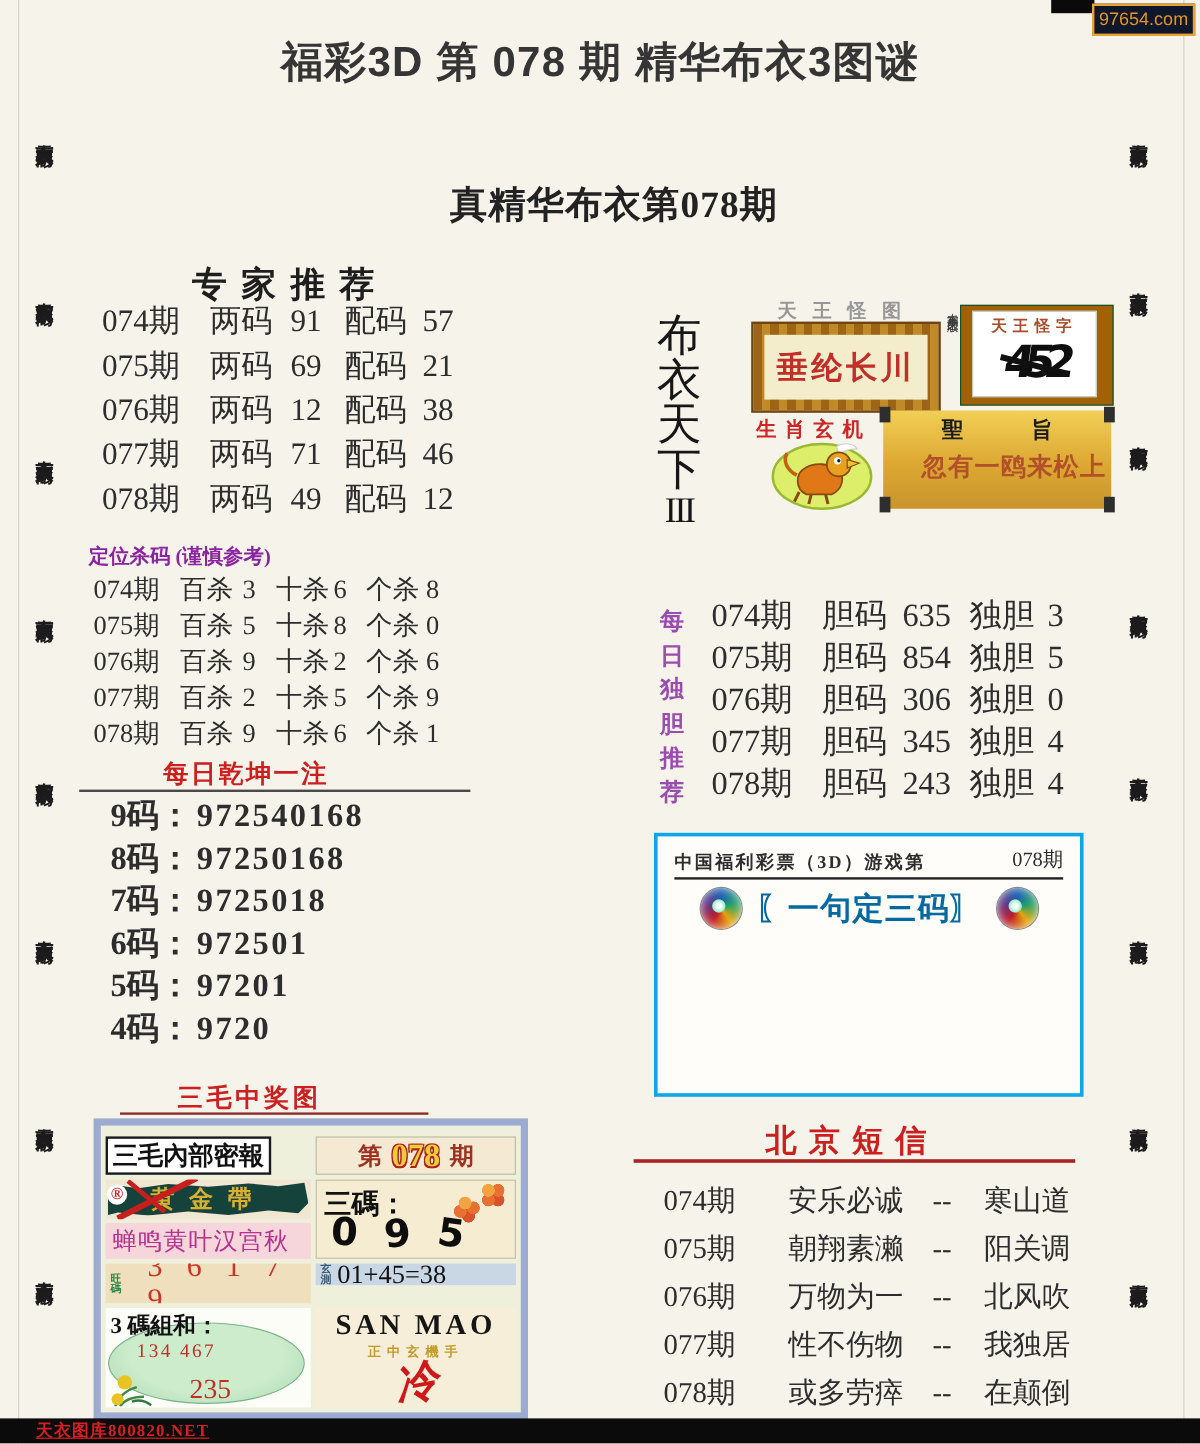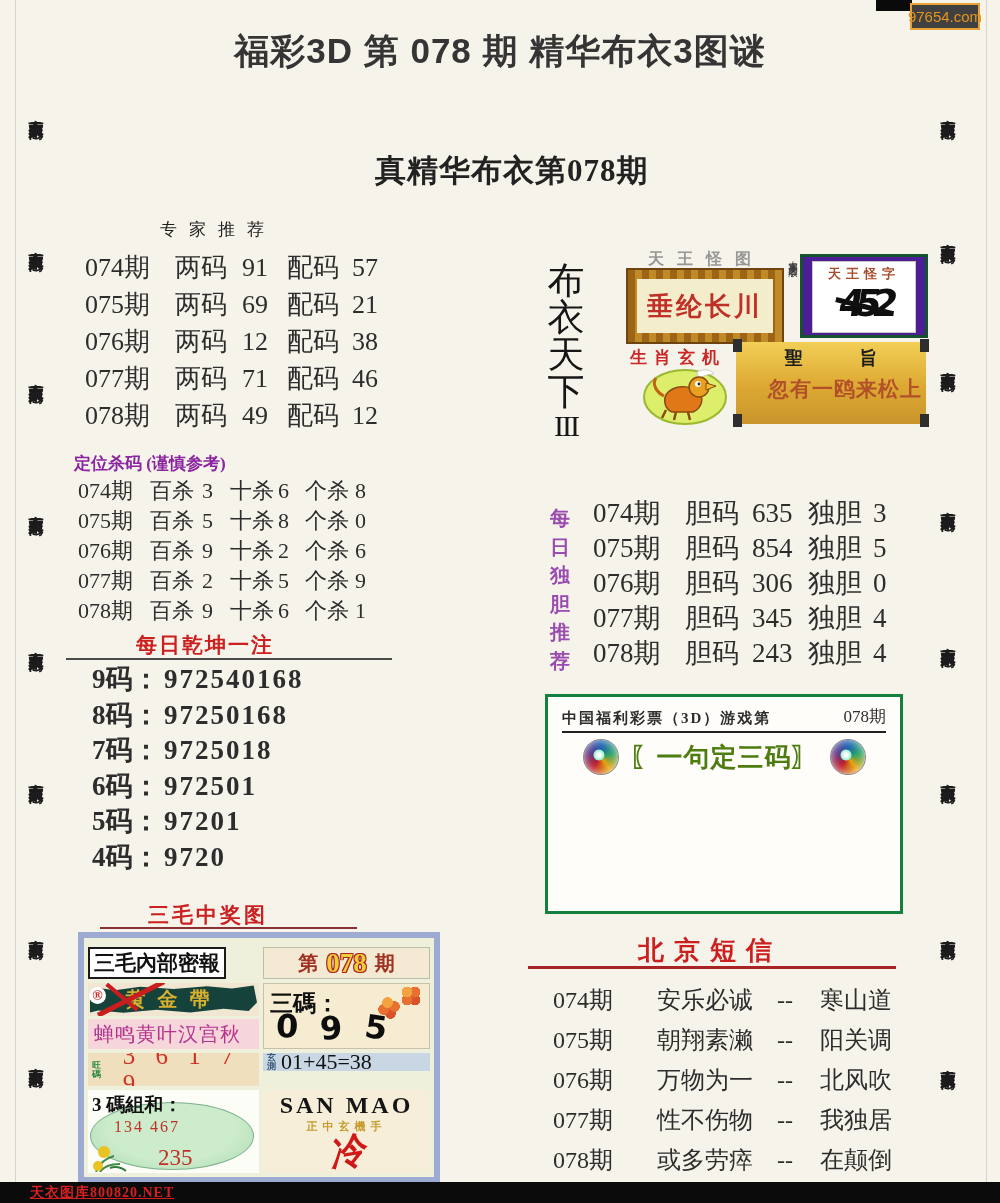--- a/index.html
+++ b/index.html
@@ -13,38 +13,38 @@
     color: #2d2d2d;
   }
 
   
   .edge-line { position:absolute; top:0; bottom:0; width:1px; background:#d8d4c9; }
   .top-black-patch { position:absolute; left:876px; top:0; width:36px; height:11px; background:#0a0a0a; }
   .footer-bar { position:absolute; left:0; top:1182px; width:1000px; height:21px; background:#0b0b0b; }
   .footer-text { position:absolute; left:30px; top:1184px; font-size:14px; font-weight:bold; color:#d42020; text-decoration:underline; letter-spacing:1px; }
 
   .corner-badge {
-    position:absolute; left:910px; top:3px; width:70px; height:27px;
-    border:2px solid #e8a236; background:#404040; color:#e5951f;
+    position:absolute; left:910px; top:3px; width:86px; height:27px;
+    border:2px solid #e8a236; background:#0f172a; color:#e5951f;
     font-size:15px; display:flex; align-items:center; justify-content:center;
     font-family:"Liberation Sans","DejaVu Sans",sans-serif;
   }
 
   .main-title { position:absolute; left:140px; top:28px; width:720px; text-align:center;
     font-size:35px; font-weight:bold; color:#353535; letter-spacing:1px;
     font-family:"Liberation Sans","DejaVu Sans",sans-serif; }
 
   .side-wm {
     position:absolute; writing-mode:vertical-rl; text-orientation:upright;
     font-size:15px; font-weight:bold; color:#1c1c1c; letter-spacing:1px;
   }
 
   
   .inner-title { position:absolute; left:375px; top:150px; font-size:31px; font-weight:bold; color:#222; letter-spacing:1px; }
-  .expert-header { position:absolute; left:160px; top:218px; font-size:17px; font-weight:normal; letter-spacing:12px; color:#1e1e1e; }
+  .expert-header { position:absolute; left:160px; top:218px; font-size:29px; font-weight:bold; letter-spacing:12px; color:#1e1e1e; }
 
   .num-row { display:grid; align-items:baseline; font-family:"Liberation Serif","DejaVu Serif",serif; }
   .exp-rows { position:absolute; left:85px; top:250px; }
   .exp-rows .num-row { grid-template-columns:90px 67px 45px 65px 40px; height:37px; font-size:26px; }
 
   .kill-header { position:absolute; left:74px; top:452px; font-size:17px; font-weight:bold; color:#8a24a0; }
   .kill-rows { position:absolute; left:78px; top:476px; }
   .kill-rows .num-row { grid-template-columns:72px 52px 28px 48px 27px 50px 24px; height:30px; font-size:22px; }
 
   .qk-header { position:absolute; left:136px; top:631px; font-size:21px; font-weight:bold; color:#cc2020; letter-spacing:2px; }
@@ -125,53 +125,53 @@
   .guai-tu-title { position:absolute; left:628px; top:249px; width:156px; text-align:center;
     font-size:16px; font-weight:bold; color:#979797; letter-spacing:13px; }
   .banner { position:absolute; left:626px; top:268px; width:158px; height:76px;
     background:repeating-linear-gradient(90deg,#9c6414 0 7px,#c08a28 7px 14px); border:2px solid #6e4410; }
   .banner .inner { position:absolute; left:9px; top:9px; right:9px; bottom:9px; background:#f3edcb;
     display:flex; align-items:center; justify-content:center;
     font-size:26px; font-weight:bold; color:#c03028; letter-spacing:3px; }
   .series-note { position:absolute; left:786px; top:253px; writing-mode:vertical-rl; text-orientation:upright;
     font-size:9.5px; color:#3a3a3a; height:94px; letter-spacing:1px; }
   .guaizi-panel { position:absolute; left:800px; top:254px; width:128px; height:84px;
-    background:#4c1d95; border:3px solid #14532d; }
+    background:#a16207; border:1px solid #14532d; }
   .guaizi-box { position:absolute; left:9px; top:4px; width:104px; height:72px; background:#fff; border:1px solid #c8c8c0; }
   .guaizi-title { margin-top:3px; text-align:center; font-size:13px; font-weight:bold; color:#a84c2c; letter-spacing:5px; }
   .guaizi-digits { text-align:center; font-family:"DejaVu Sans",sans-serif; font-size:37px; font-weight:900;
     letter-spacing:-9px; color:#0e0e0e; transform:skewX(-8deg); line-height:42px; }
   .guaizi-strike { position:absolute; left:22px; top:42px; width:58px; height:5px; background:#101010; transform:rotate(14deg); }
 
   .shengxiao { position:absolute; left:630px; top:346px; font-size:17px; font-weight:bold; color:#cc2626; letter-spacing:7px; }
   .mascot { position:absolute; left:642px; top:366px; width:86px; height:60px; }
   .scroll { position:absolute; left:736px; top:342px; width:190px; height:82px;
     background:linear-gradient(180deg,#f2cf56,#dca832 55%,#c9952c); border-radius:3px; }
   .scroll .knob { position:absolute; width:9px; height:13px; background:#2e2e2e; }
   .scroll-title { text-align:center; padding-top:4px; font-size:18px; font-weight:bold; color:#1c1c1c; letter-spacing:26px; text-indent:26px; }
   .scroll-text { text-align:center; margin-top:5px; font-size:21px; font-weight:bold; color:#b2502a; letter-spacing:1px;padding-left:28px; }
 
   .dudan-vert { position:absolute; left:548px; top:504px; width:24px; text-align:center; color:#9a4cb0; }
   .dudan-vert .ch { font-size:20px; font-weight:bold; line-height:28.5px; }
   .dd-rows { position:absolute; left:593px; top:495px; }
   .dd-rows .num-row { grid-template-columns:92px 67px 56px 65px 30px; height:35px; font-size:27px; }
 
   .yiju-box { position:absolute; left:545px; top:694px; width:358px; height:220px;
-    border:3px solid #15803d; background:#fffdfa; padding:8px 14px 16px 14px; }
+    border:3px solid #0ea5e9; background:#fffdfa; padding:8px 14px 16px 14px; }
   .yiju-head { display:flex; justify-content:space-between; align-items:flex-end;
     border-bottom:2px solid #222; padding-bottom:3px; }
   .yiju-head .l { font-size:15px; font-weight:bold; letter-spacing:2px; }
   .yiju-head .r { font-size:17px; }
   .yiju-title-row { height:44px; display:flex; align-items:center; justify-content:center; gap:12px; margin-top:2px; }
   .swirl { width:34px; height:34px; border-radius:50%;
     background:conic-gradient(#1a5fb4,#26a269,#e5a50a,#c01c28,#613583,#1a5fb4);
     box-shadow:inset 0 0 8px rgba(255,255,255,.75), 0 0 0 1px #888; position:relative; }
   .swirl::after { content:""; position:absolute; left:9px; top:9px; width:12px; height:12px; border-radius:50%;
     background:radial-gradient(circle,#fff 20%,#9ec 60%,transparent 70%); }
-  .yiju-title { font-size:26px; font-weight:bold; color:#4d7c0f; letter-spacing:1px; }
+  .yiju-title { font-size:26px; font-weight:bold; color:#0369a1; letter-spacing:1px; }
   .yiju-inner { position:relative; margin-top:2px; border:2px solid #111; height:134px; background:#fff; }
   .yj-tick { position:absolute; left:50%; top:0; width:2px; height:10px; background:#111; }
   .yj-div { position:absolute; left:50%; top:28px; width:2px; height:64px; background:#111; }
   .yj-sep { position:absolute; left:0; right:0; top:94px; height:2px; background:#111; }
   .yj-l1 { position:absolute; left:16px; top:36px; font-size:17px; font-weight:bold; }
   .yj-l2 { position:absolute; left:86px; top:66px; font-size:17px; font-weight:bold; }
   .yj-r1 { position:absolute; left:188px; top:36px; font-size:17px; font-weight:bold; }
   .yj-r2 { position:absolute; left:248px; top:66px; font-size:17px; font-weight:bold; }
   .yj-foot { position:absolute; left:0; right:0; top:103px; text-align:center; font-size:17px; font-weight:bold; letter-spacing:2px; }
 

